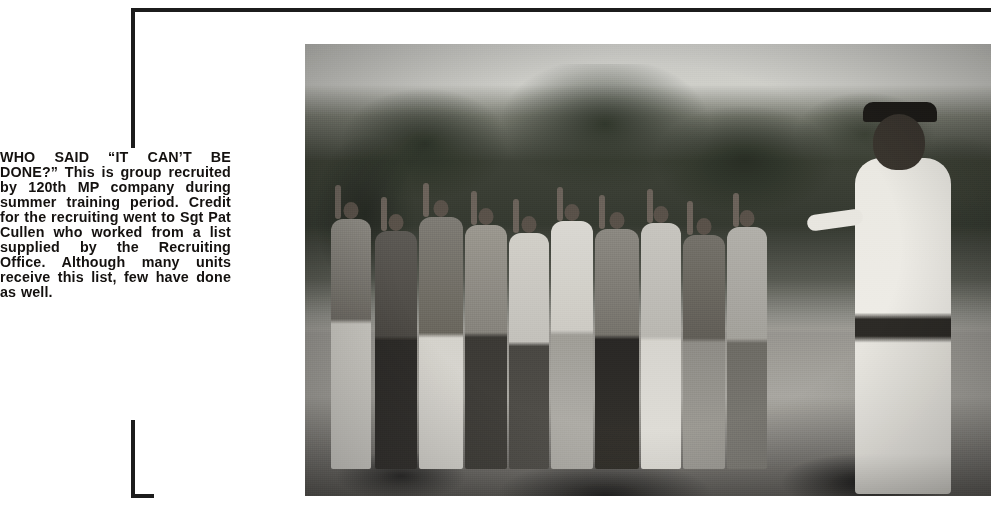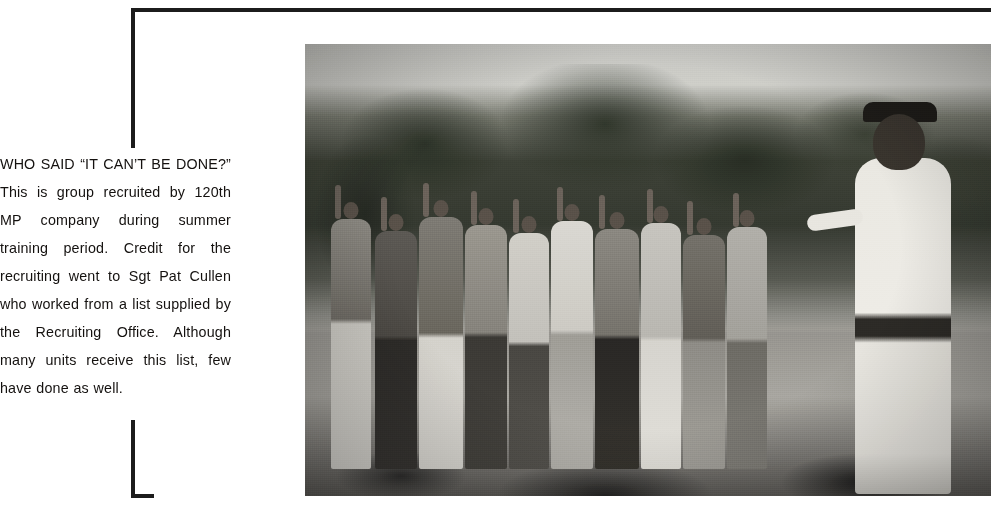--- a/index.html
+++ b/index.html
@@ -49,22 +49,22 @@
     background: #1c1c1c;
   }
 
   
   .caption {
     position: absolute;
     left: 0px;
     top: 150px;
     width: 231px;
     font-size: 14.3px;
-    line-height: 28px;
-    font-weight: normal;
+    line-height: 15px;
+    font-weight: bold;
     color: #14110f;
     text-align: justify;
     text-justify: inter-word;
     letter-spacing: 0.15px;
     word-spacing: 0.6px;
   }
 
   
   .photo-frame {
     position: absolute;

